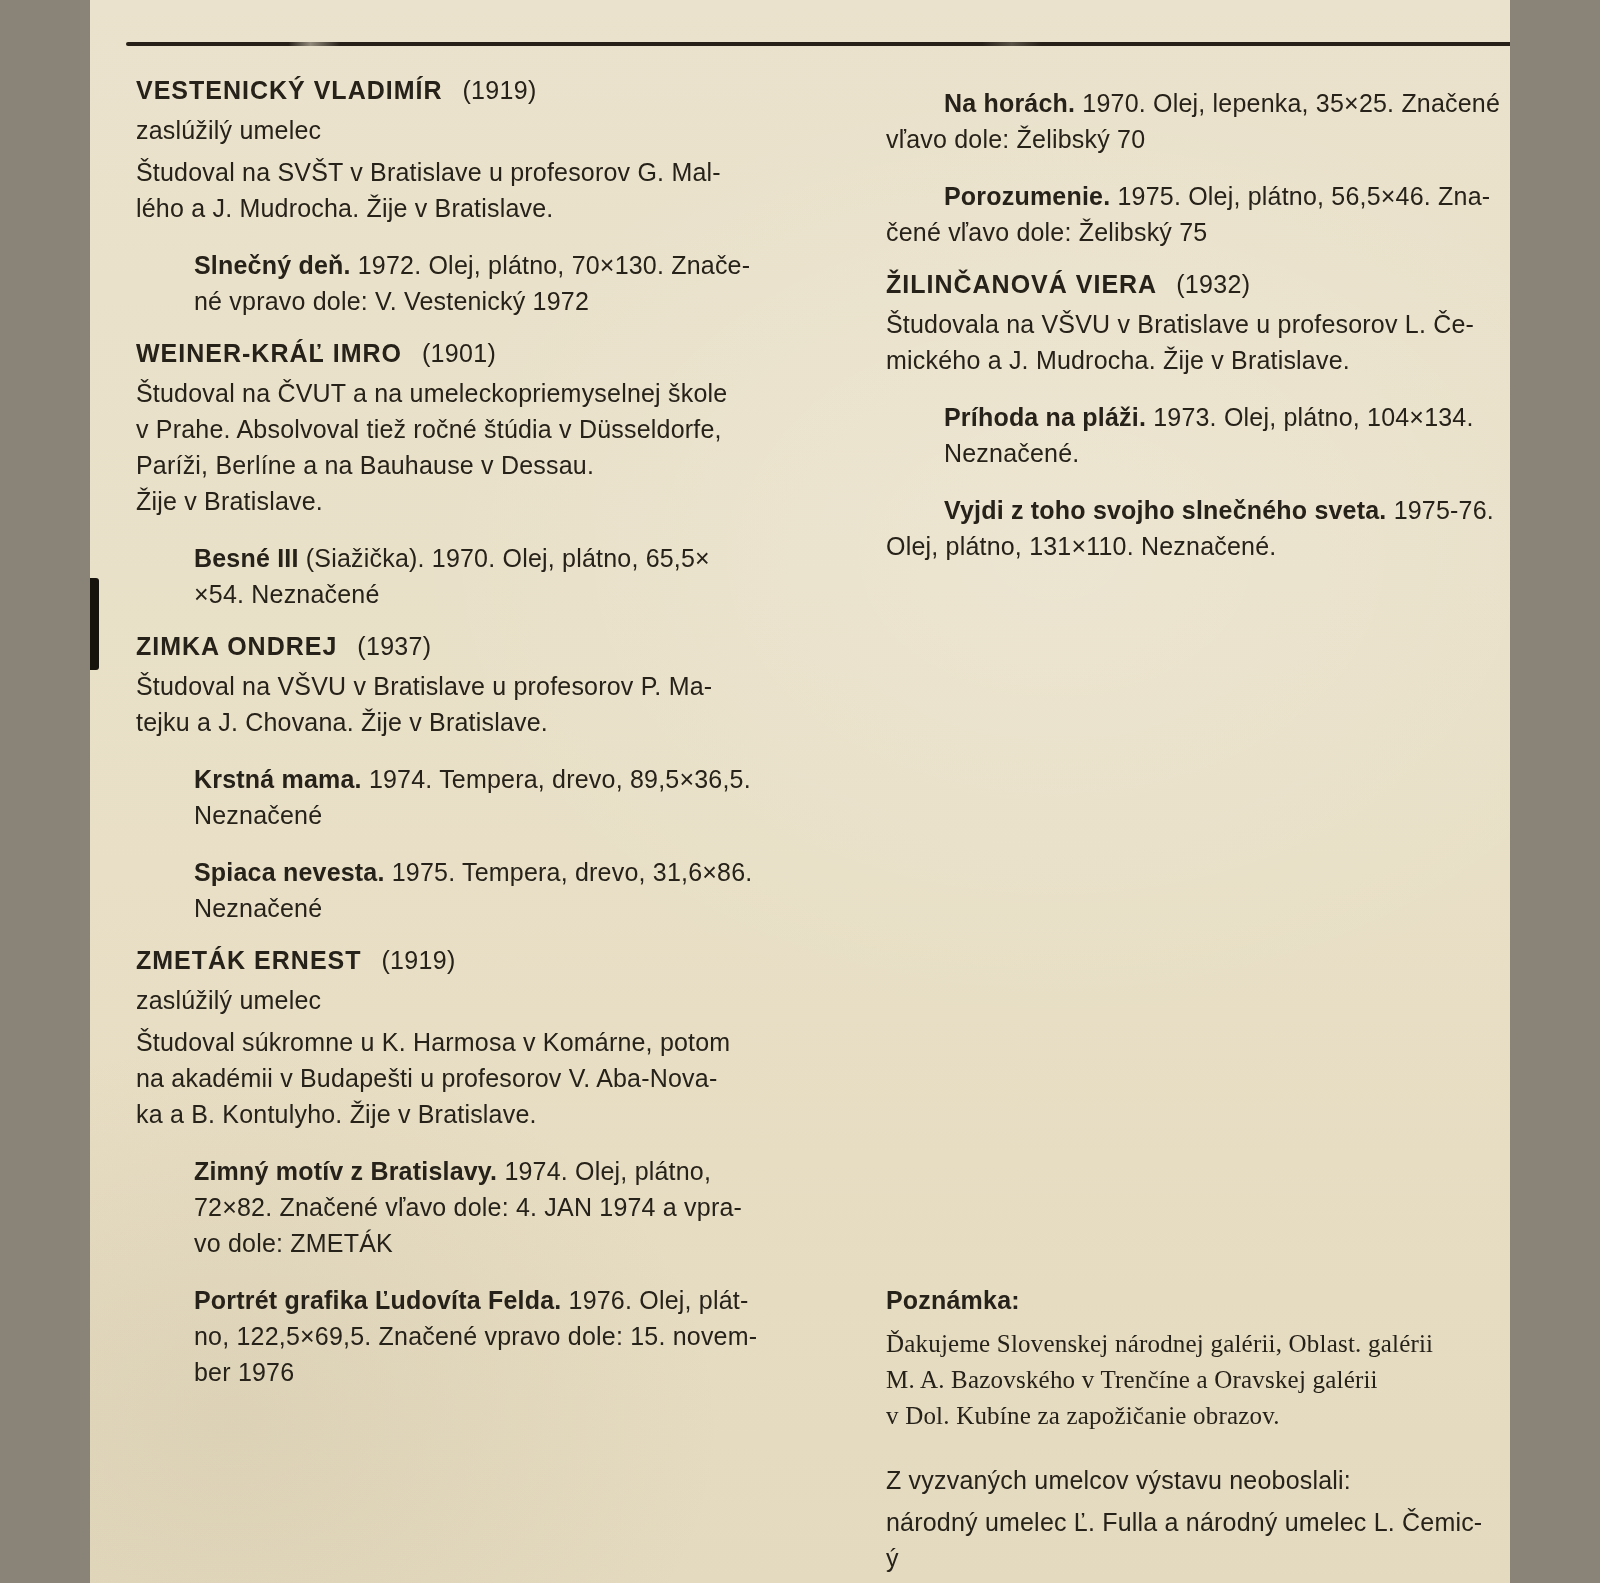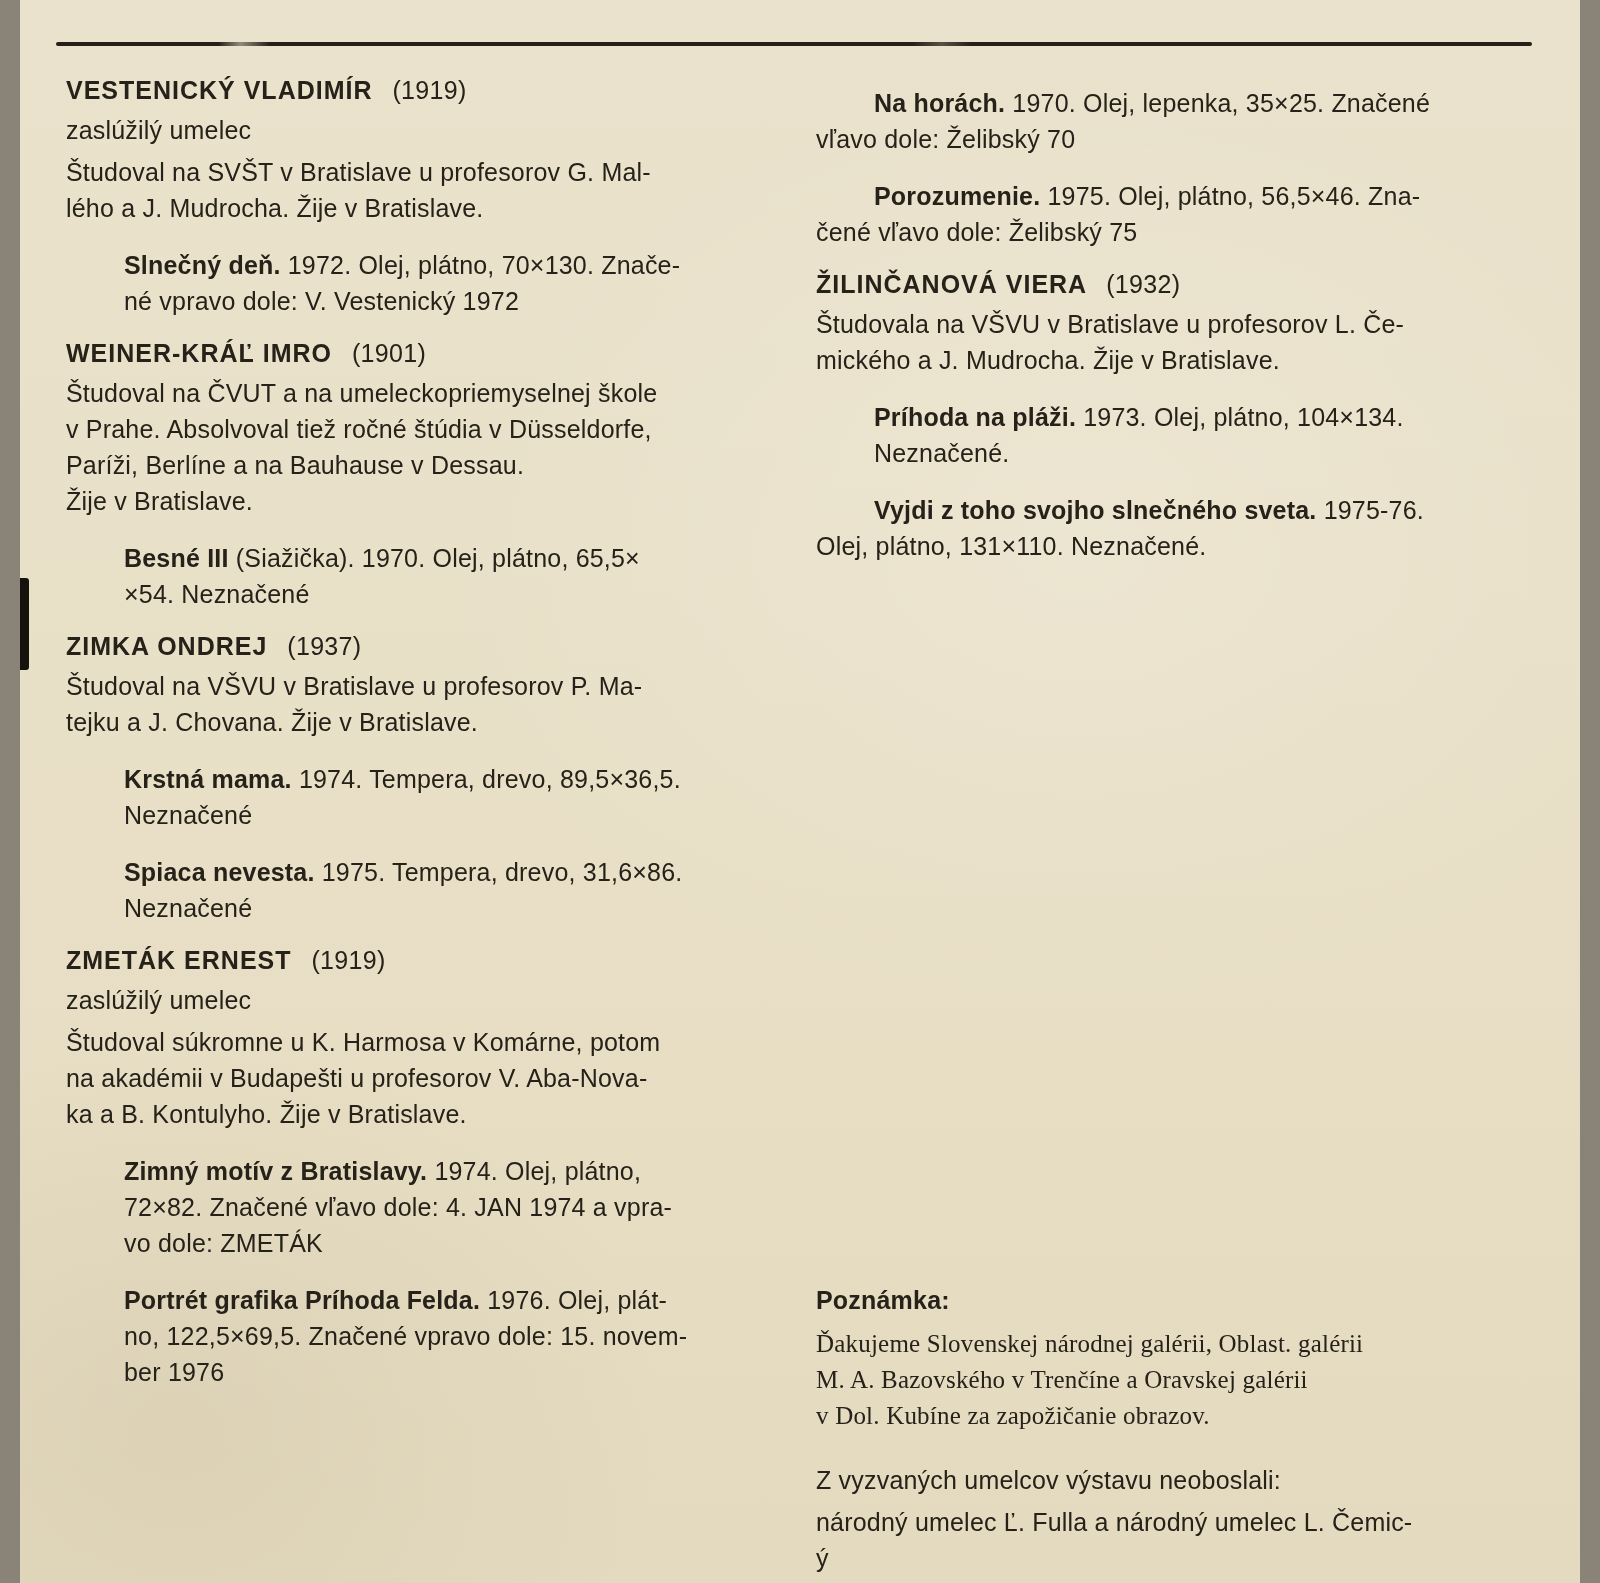--- a/index.html
+++ b/index.html
@@ -1,19 +1,19 @@
 <!DOCTYPE html>
 <html><head>
 <meta charset="utf-8">
 <style>
   * { margin: 0; padding: 0; box-sizing: border-box; }
   html, body { background: #8a8377; }
   .page {
     position: relative;
-    width: 1560px;
+    width: 1420px;
     height: 1583px;
     margin: 0 auto;
     overflow: hidden;
     background:
       radial-gradient(1100px 800px at 68% 35%, rgba(255,255,255,0.16), rgba(255,255,255,0) 60%),
       radial-gradient(900px 700px at 10% 90%, rgba(120,100,60,0.08), rgba(120,100,60,0) 55%),
       linear-gradient(180deg, #eae2cc 0%, #e8dfc6 55%, #e4dabf 100%);
     color: #262119;
     font-family: "Liberation Sans", "DejaVu Sans", sans-serif;
     padding-left: 12px;
@@ -130,21 +130,21 @@
         <span class="nm">ZMETÁK ERNEST</span>
         <span class="yr">(1919)</span>
       </h2>
       <p class="honor">zaslúžilý umelec</p>
       <p class="bio">Študoval súkromne u K. Harmosa v Komárne, potom
 na akadémii v Budapešti u profesorov V. Aba-Nova-
 ka a B. Kontulyho. Žije v Bratislave.</p>
       <p class="work indent-block"><b>Zimný motív z Bratislavy.</b><span> 1974. Olej, plátno,
 72×82. Značené vľavo dole: 4. JAN 1974 a vpra-
 vo dole: ZMETÁK</span></p>
-      <p class="work indent-block"><b>Portrét grafika Príhoda Felda.</b><span> 1976. Olej, plát-
+      <p class="work indent-block"><b>Portrét grafika Ľudovíta Felda.</b><span> 1976. Olej, plát-
 no, 122,5×69,5. Značené vpravo dole: 15. novem-
 ber 1976</span></p>
     </section>
 
 
   </div>
 
   <div class="col col-right">
 
     <section class="artist">

